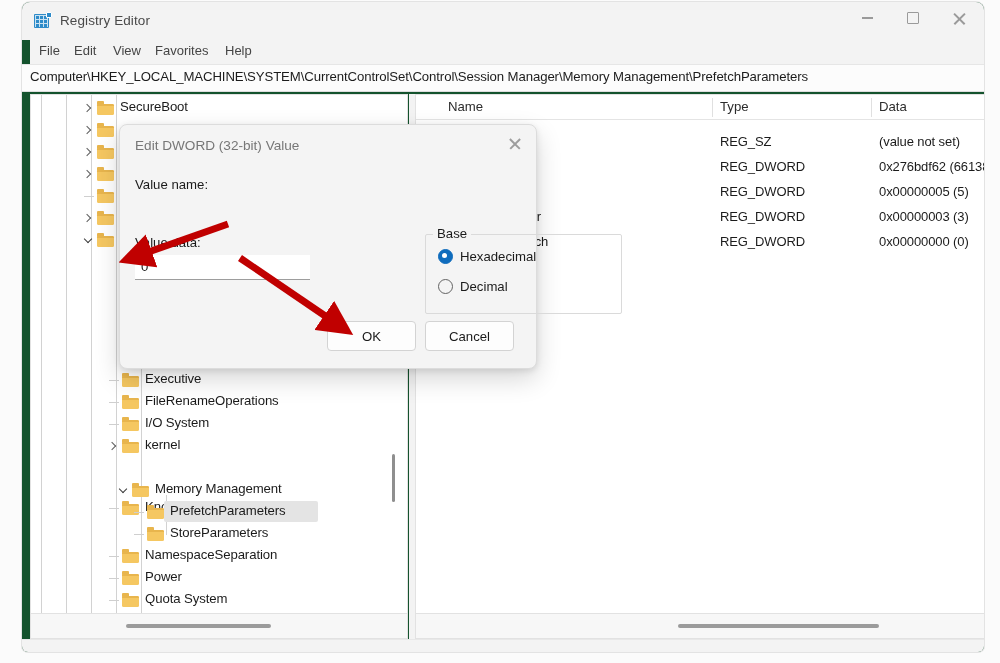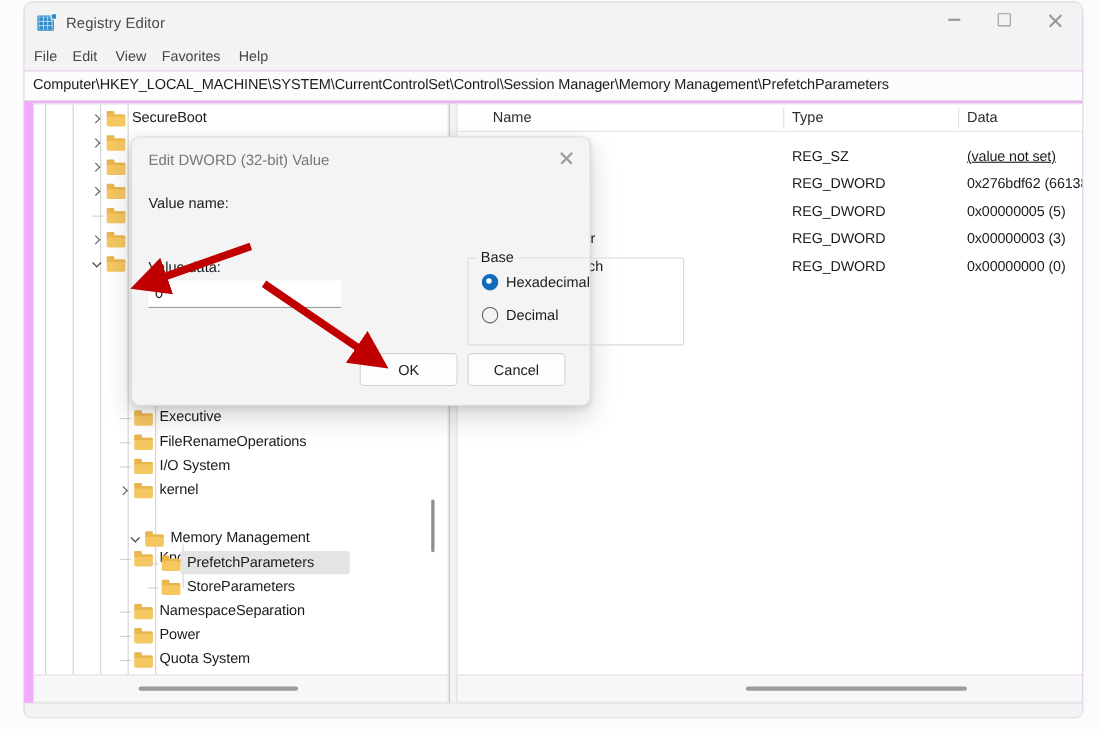--- a/index.html
+++ b/index.html
@@ -7,21 +7,21 @@
     width:1000px;height:663px;overflow:hidden;
     background:#ffffff;
     font-family:"Liberation Sans","DejaVu Sans",sans-serif;
     -webkit-font-smoothing:antialiased;
   }
   #root{position:relative;width:1000px;height:663px;background:#fbfbfb;}
 
   
   .window{
     position:absolute;left:22px;top:2px;width:962px;height:650px;
-    background:#f0abfc;
+    background:#14532d;
     border-radius:8px 8px 6px 6px;
     box-shadow:0 0 0 1px #e3e3e3;
     overflow:hidden;
   }
 
   
   .titlebar{position:absolute;left:0;top:0;width:962px;height:38px;background:#f3f3f3;}
   .app-icon{
     position:absolute;left:12px;top:10px;width:17px;height:17px;
   }
@@ -53,21 +53,21 @@
   .wc-min{right:94px;} .wc-max{right:48px;} .wc-close{right:2px;}
   .wc .bar{width:11px;height:1.6px;background:#9a9a9a;}
   .wc .sq{width:10px;height:10px;border:1.6px solid #9a9a9a;border-radius:1px;}
   .wc .x{position:relative;width:13px;height:13px;}
   .wc .x:before,.wc .x:after{
     content:"";position:absolute;left:-1px;top:6px;width:15px;height:1.6px;background:#9a9a9a;
   }
   .wc .x:before{transform:rotate(45deg);} .wc .x:after{transform:rotate(-45deg);}
 
   
-  .menubar{position:absolute;left:0;top:38px;width:962px;height:24px;background:#f3f3f3;}
+  .menubar{position:absolute;left:8px;top:38px;width:962px;height:24px;background:#f3f3f3;}
   .menu-item{
     position:absolute;top:3px;height:18px;font-size:13px;color:#454545;white-space:nowrap;
   }
   .sep-line{position:absolute;left:0;top:62px;width:962px;height:1px;background:#e6e6e6;}
 
   
   .addressbar{
     position:absolute;left:0;top:63px;width:962px;height:26px;background:#fcfcfc;
   }
   .address-text{
@@ -381,21 +381,21 @@
         <div class="lv-hdiv" style="left:455px"></div>
         <div class="lv-hcell" style="left:463px">Data</div>
       </div>
       <div class="lv-body">
           <div class="lv-row" style="top: 30px;">
             <div class="lv-icon" style="left: 10px;">
               <div class="sheet"></div>
               <div class="ab">ab</div>
             </div>
             <div class="lv-cell" style="left: 304px;">REG_SZ</div>
-            <div class="lv-cell" style="left: 463px; text-decoration: underline;">(value not set)</div>
+            <div class="lv-cell" style="left: 463px;">(value not set)</div>
           </div>
           <div class="lv-row" style="top: 55px;">
             <div class="lv-icon" style="left: 10px;">
               <div class="sheet"></div>
               <div class="num">011</div>
             </div>
             <div class="lv-cell" style="left: 304px;">REG_DWORD</div>
             <div class="lv-cell" style="left: 463px;">0x276bdf62 (66138095</div>
           </div>
           <div class="lv-row" style="top: 80px;">

